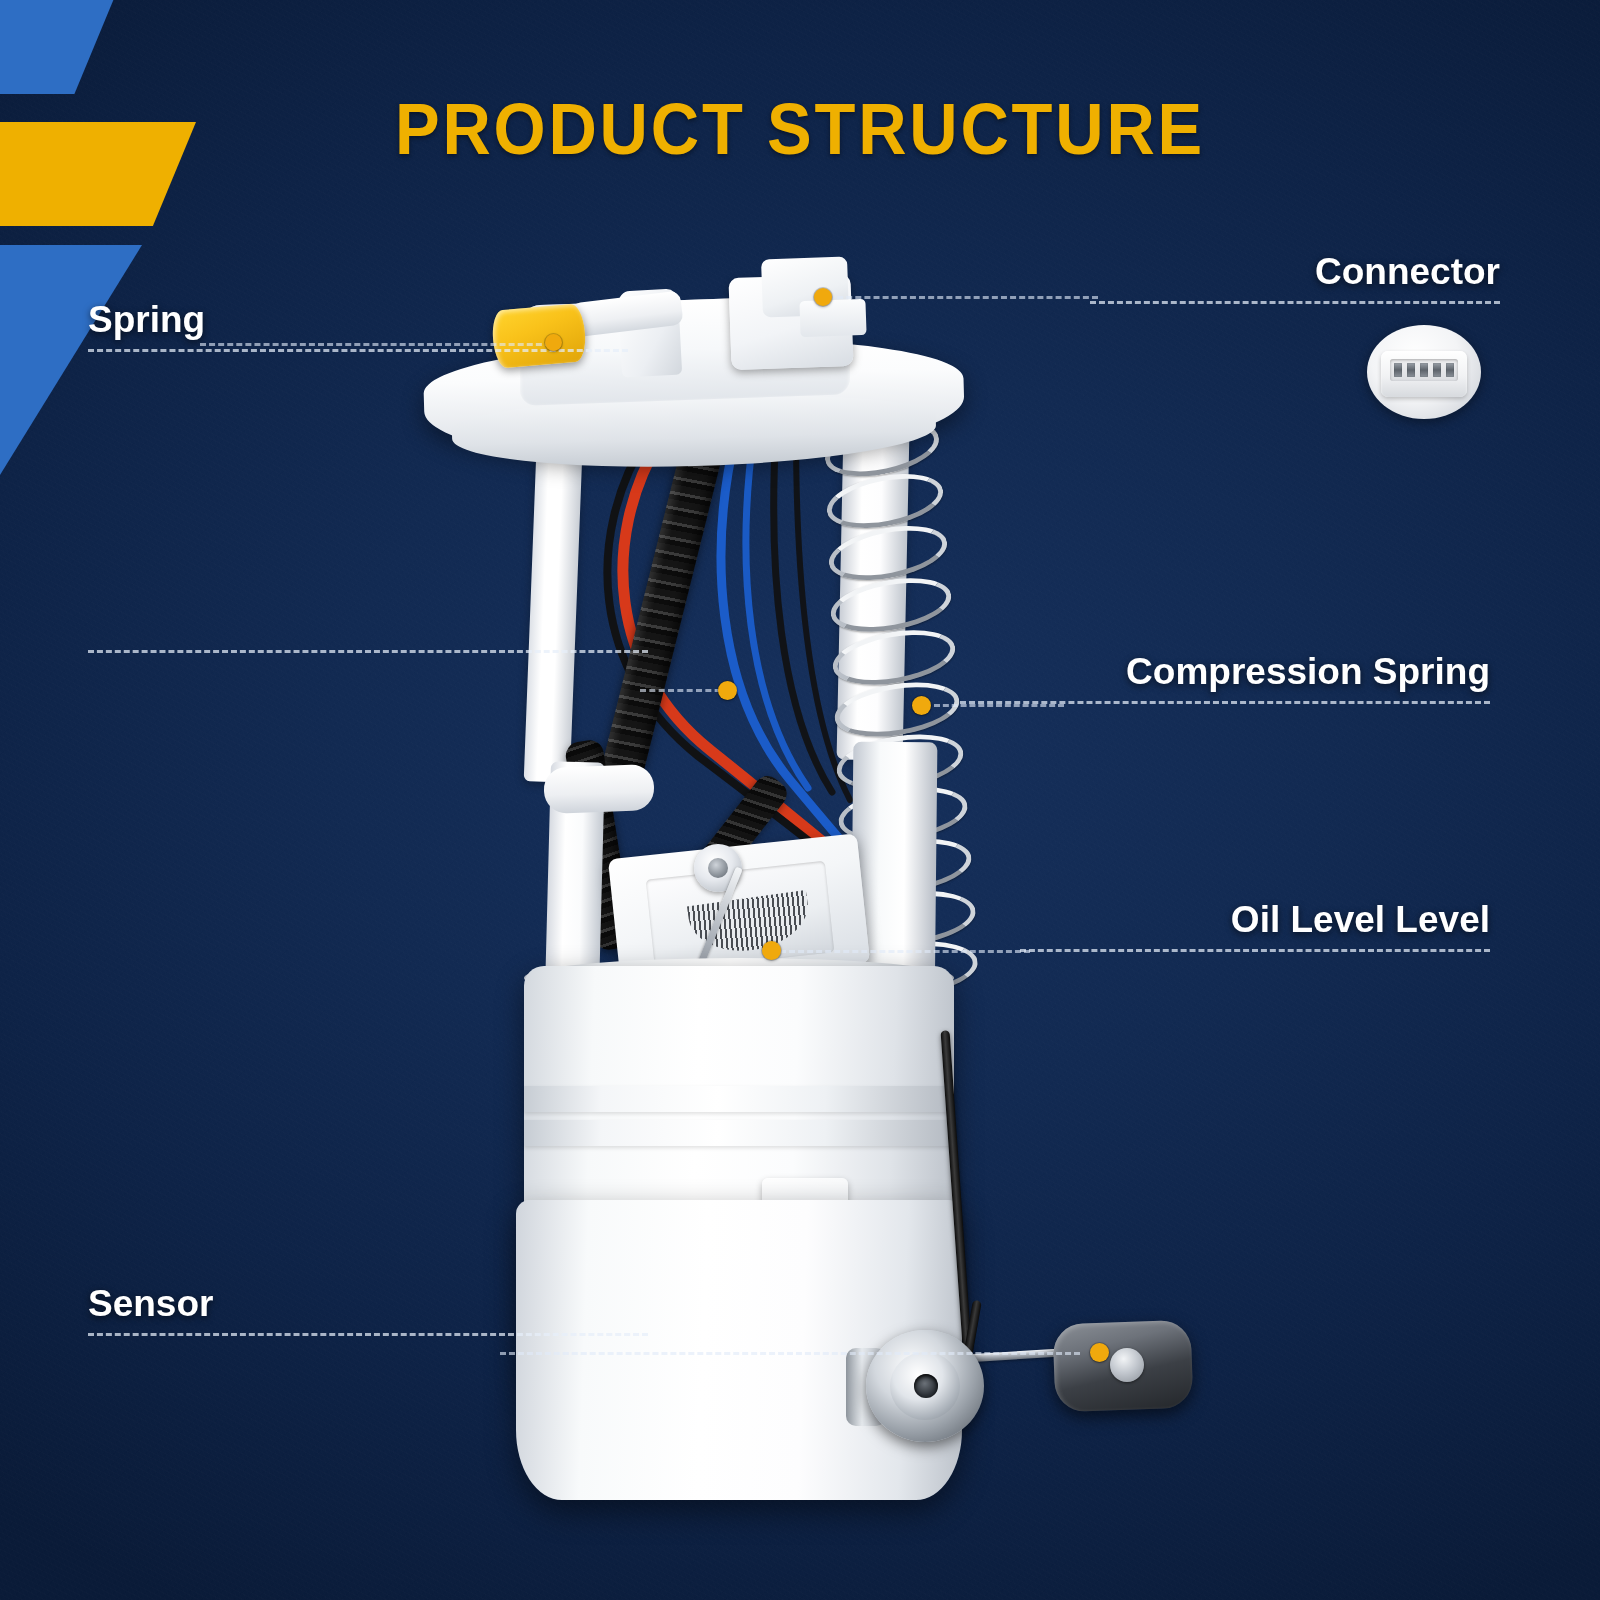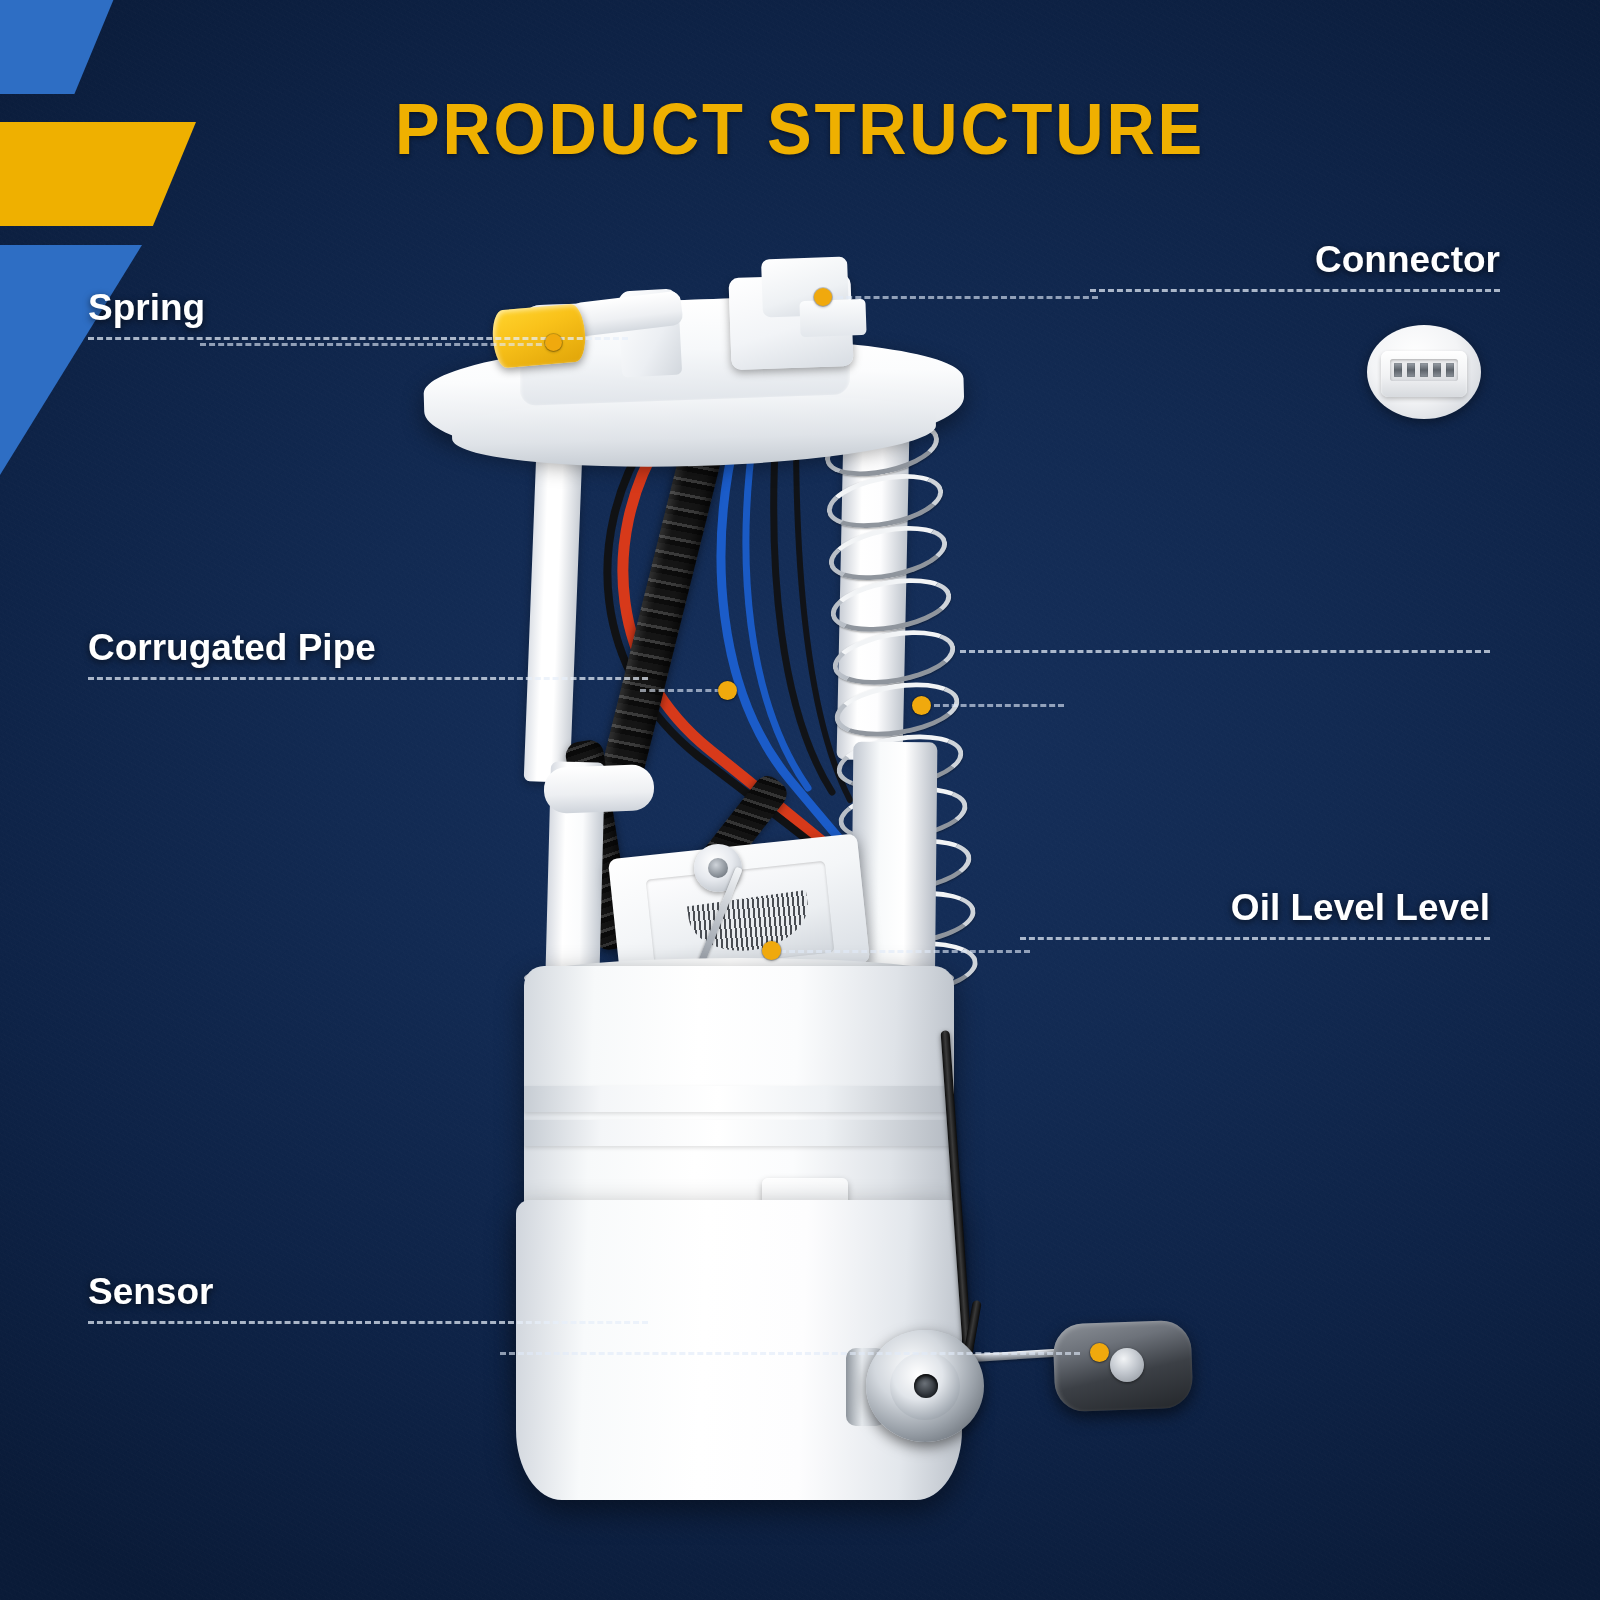--- a/index.html
+++ b/index.html
@@ -32,21 +32,21 @@
   
   #title{
     position:absolute;top:88px;left:0;width:1600px;text-align:center;
     color:#efb000;font-weight:700;font-size:72px;letter-spacing:3px;
     font-family:"Liberation Sans Narrow","Liberation Sans",sans-serif;
     transform:scaleX(.93);transform-origin:50% 50%;
     text-shadow:0 2px 6px rgba(0,0,0,.45);
     white-space:nowrap;
   }
   
-  .callout{position:absolute;}
+  .callout{position:absolute;margin-top:12px;}
   .callout .txt{
     color:#ffffff;font-size:37px;font-weight:600;white-space:nowrap;
     text-shadow:0 2px 7px rgba(0,0,0,.6);line-height:1.06;
     font-family:"Liberation Sans",sans-serif;
   }
   .callout .rule{
     height:0;border-top:3px dashed rgba(230,238,250,.72);margin-top:10px;
   }
   .callout.right{text-align:right;}
   
@@ -408,27 +408,27 @@
         <span class="pin"></span>
         <span class="pin"></span>
         <span class="pin"></span>
         <span class="pin"></span>
         <span class="pin"></span>
       </div>
     </div>
   </div>
 
   <div class="callout" style="left:88px;top:628px;width:560px">
-    <div class="txt">Corrugated Pipe</div>
     <div class="rule"></div>
   </div>
   <div class="leader" style="left:640px;top:689px;width:90px"></div>
   <div class="dot" style="left:718px;top:681px;width:19px;height:19px"></div>
 
   <div class="callout right" style="left:960px;top:640px;width:530px">
+    <div class="txt">Compression Spring</div>
     <div class="rule"></div>
   </div>
   <div class="leader" style="left:934px;top:704px;width:130px"></div>
   <div class="dot" style="left:912px;top:696px;width:19px;height:19px"></div>
 
   <div class="callout right" style="left:1020px;top:888px;width:470px">
     <div class="txt">Oil Level Level</div>
     <div class="rule"></div>
   </div>
   <div class="leader" style="left:780px;top:950px;width:250px"></div>

